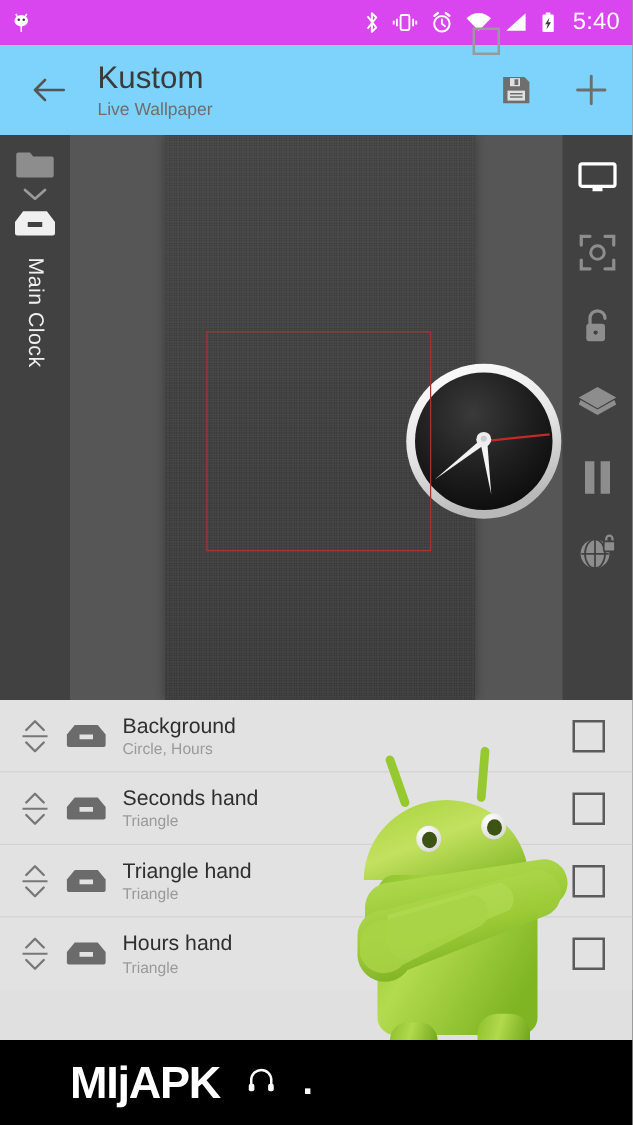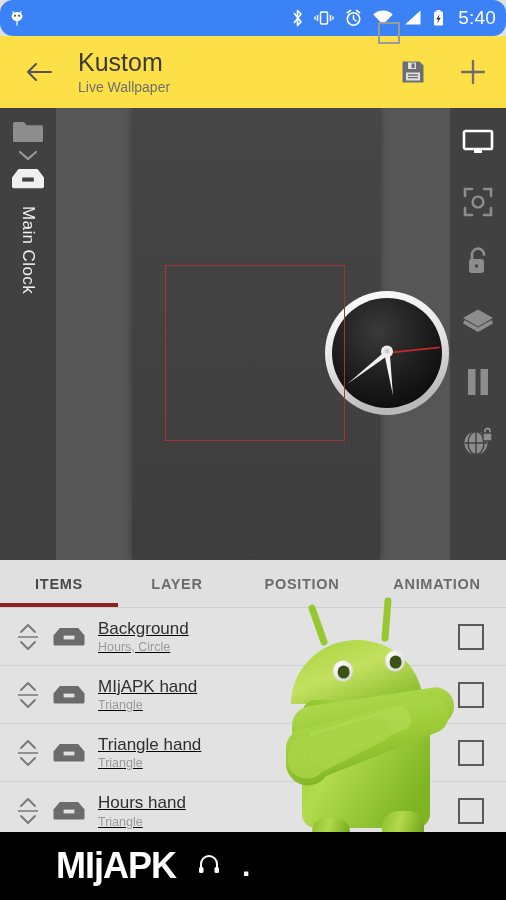--- a/index.html
+++ b/index.html
@@ -7,32 +7,32 @@
   body {
     font-family:"Liberation Sans", sans-serif;
     background:#e0e0e0;
     overflow:hidden;
     position:relative;
   }
   #app { width:506px; height:900px; position:relative; overflow:hidden; }
 
   
   .statusbar {
-    height:36px; background:#3b82f6; color:#fff;
+    height:36px; background:#d946ef; color:#fff;
     display:flex; align-items:center; padding:0 10px 0 8px;
-    position:relative; z-index:5;border-radius:13px;
+    position:relative; z-index:5;
   }
   .sb-left { display:flex; align-items:center; gap:6px; }
   .sb-right { margin-left:auto; display:flex; align-items:center; gap:9px; }
   .sb-icon { display:flex; align-items:center; justify-content:center; }
   .sb-time { font-size:19px; font-weight:400; letter-spacing:0.2px; margin-left:4px; color:#fff; }
 
   
   .toolbar {
-    height:72px; background:#fde047; display:flex; align-items:center;
+    height:72px; background:#7dd3fc; display:flex; align-items:center;
     padding:0 16px; position:relative; z-index:4;
   }
   .tb-back { width:46px; height:46px; display:flex; align-items:center; justify-content:center; flex:none; }
   .tb-titles { margin-left:16px; display:flex; flex-direction:column; justify-content:center; }
   .tb-title { font-size:25px; color:#3a3a3a; line-height:1.08; font-weight:400; }
   .tb-subtitle { font-size:14px; color:#6e6e6e; margin-top:3px; }
   .tb-actions { margin-left:auto; display:flex; align-items:center; gap:26px; }
   .tb-act { width:34px; height:34px; display:flex; align-items:center; justify-content:center; }
 
   
@@ -86,21 +86,21 @@
   .tab.active { color:#4a4a4a; }
   .tab.active::after {
     content:""; position:absolute; left:0; right:0; bottom:0; height:4px; background:#8e2222;
   }
   .tab-items { width:118px; }
   .tab-layer { width:118px; }
   .tab-position { width:132px; }
   .tab-animation { width:138px; }
 
   
-  .list { background:#e2e2e2; position:relative; height:232px; z-index:2;text-decoration:underline; }
+  .list { background:#e2e2e2; position:relative; height:232px; z-index:2; }
   .row {
     height:58px; display:flex; align-items:center; padding:0 0 0 10px;
     border-bottom:1px solid #d2d2d2; position:relative;
   }
   .row:last-child { border-bottom:none; }
   .row-handle { width:36px; display:flex; align-items:center; justify-content:center; flex:none; }
   .row-ico { width:46px; display:flex; align-items:center; justify-content:center; flex:none; }
   .row-text { margin-left:6px; display:flex; flex-direction:column; justify-content:center; flex:1 1 auto; min-width:0; }
   .row-title { font-size:17px; color:#2f2f2f; line-height:1.12; }
   .row-sub { font-size:12.5px; color:#9a9a9a; margin-top:2px; }
@@ -313,66 +313,60 @@
           <path d="M14 5.5 L14 28.5 M3 17 L25 17" stroke="#414141" stroke-width="1.4" fill="none"></path>
           <path d="M14 5.5 A8 11.5 0 0 0 14 28.5 A8 11.5 0 0 0 14 5.5" stroke="#414141" stroke-width="1.4" fill="none"></path>
           <rect x="21" y="7" width="9" height="8" rx="1.2" fill="#8d8d8d"></rect>
           <path d="M23 7 L23 5 A2.5 2.5 0 0 1 28 5 L28 7" stroke="#8d8d8d" stroke-width="1.8" fill="none"></path>
           <rect x="21" y="7" width="9" height="8" rx="1.2" fill="none" stroke="#414141" stroke-width="1.4"></rect>
         </svg>
       </div>
     </div>
   </div>
 
-  <div class="tabs">
-    <div class="tab tab-items active">ITEMS</div>
-    <div class="tab tab-layer">LAYER</div>
-    <div class="tab tab-position">POSITION</div>
-    <div class="tab tab-animation">ANIMATION</div>
-  </div>
 
   <div class="list">
 
     <div class="row">
       <div class="row-handle">
         <svg width="28" height="34" viewBox="0 0 28 34">
           <path d="M7 12 L14 5 L21 12" stroke="#777" stroke-width="1.9" fill="none" stroke-linecap="round" stroke-linejoin="round"></path>
           <path d="M4 17 L24 17" stroke="#777" stroke-width="1.5"></path>
           <path d="M7 22 L14 29 L21 22" stroke="#777" stroke-width="1.9" fill="none" stroke-linecap="round" stroke-linejoin="round"></path>
         </svg>
       </div>
       <div class="row-ico">
         <svg width="36" height="28" viewBox="0 0 36 28">
           <path d="M2.5 21 L2.5 12.6 L8.8 5 L27.2 5 L33.5 12.6 L33.5 21 A1.6 1.6 0 0 1 31.9 22.6 L4.1 22.6 A1.6 1.6 0 0 1 2.5 21 Z" fill="#6b6b6b"></path>
           <path d="M12.6 12.6 L23.4 12.6 L23.4 16.4 L12.6 16.4 Z" fill="#e2e2e2"></path>
         </svg>
       </div>
       <div class="row-text">
         <div class="row-title">Background</div>
-        <div class="row-sub">Hours, Circle</div>
+        <div class="row-sub">Circle, Hours</div>
       </div>
       <div class="row-check"></div>
     </div>
 
     <div class="row">
       <div class="row-handle">
         <svg width="28" height="34" viewBox="0 0 28 34">
           <path d="M7 12 L14 5 L21 12" stroke="#777" stroke-width="1.9" fill="none" stroke-linecap="round" stroke-linejoin="round"></path>
           <path d="M4 17 L24 17" stroke="#777" stroke-width="1.5"></path>
           <path d="M7 22 L14 29 L21 22" stroke="#777" stroke-width="1.9" fill="none" stroke-linecap="round" stroke-linejoin="round"></path>
         </svg>
       </div>
       <div class="row-ico">
         <svg width="36" height="28" viewBox="0 0 36 28">
           <path d="M2.5 21 L2.5 12.6 L8.8 5 L27.2 5 L33.5 12.6 L33.5 21 A1.6 1.6 0 0 1 31.9 22.6 L4.1 22.6 A1.6 1.6 0 0 1 2.5 21 Z" fill="#6b6b6b"></path>
           <path d="M12.6 12.6 L23.4 12.6 L23.4 16.4 L12.6 16.4 Z" fill="#e2e2e2"></path>
         </svg>
       </div>
       <div class="row-text">
-        <div class="row-title">MIjAPK hand</div>
+        <div class="row-title">Seconds hand</div>
         <div class="row-sub">Triangle</div>
       </div>
       <div class="row-check"></div>
     </div>
 
     <div class="row">
       <div class="row-handle">
         <svg width="28" height="34" viewBox="0 0 28 34">
           <path d="M7 12 L14 5 L21 12" stroke="#777" stroke-width="1.9" fill="none" stroke-linecap="round" stroke-linejoin="round"></path>
           <path d="M4 17 L24 17" stroke="#777" stroke-width="1.5"></path>

